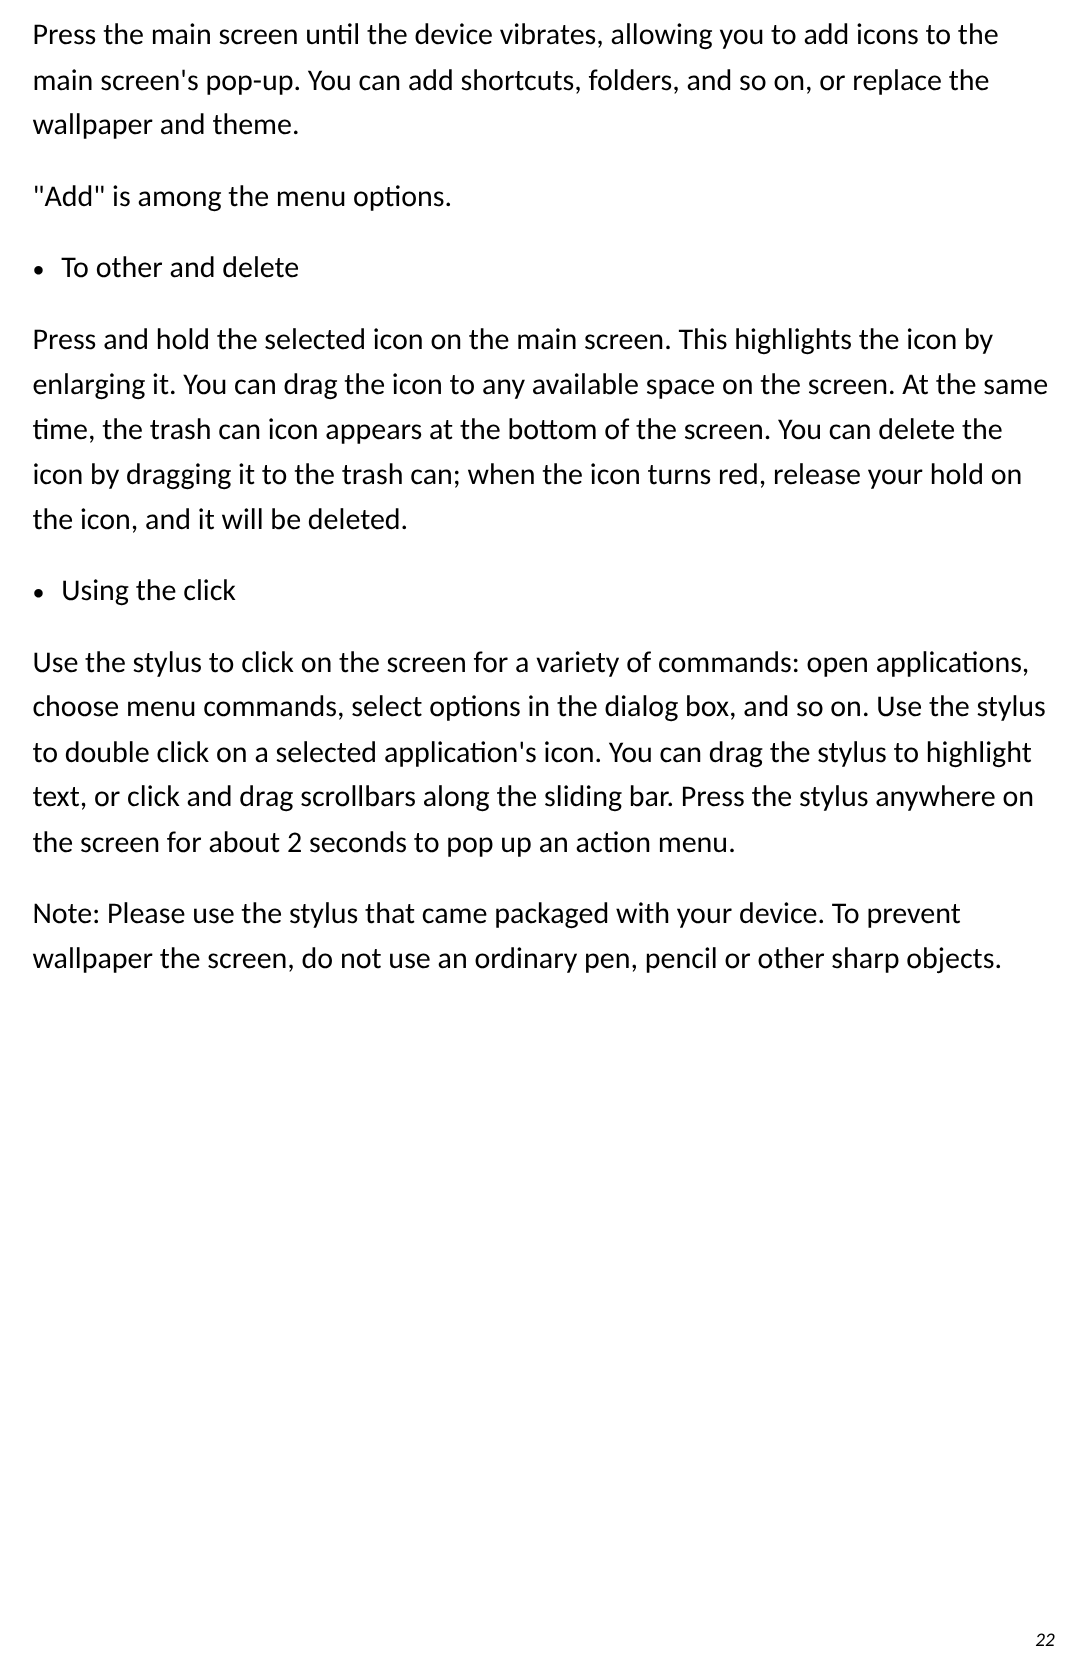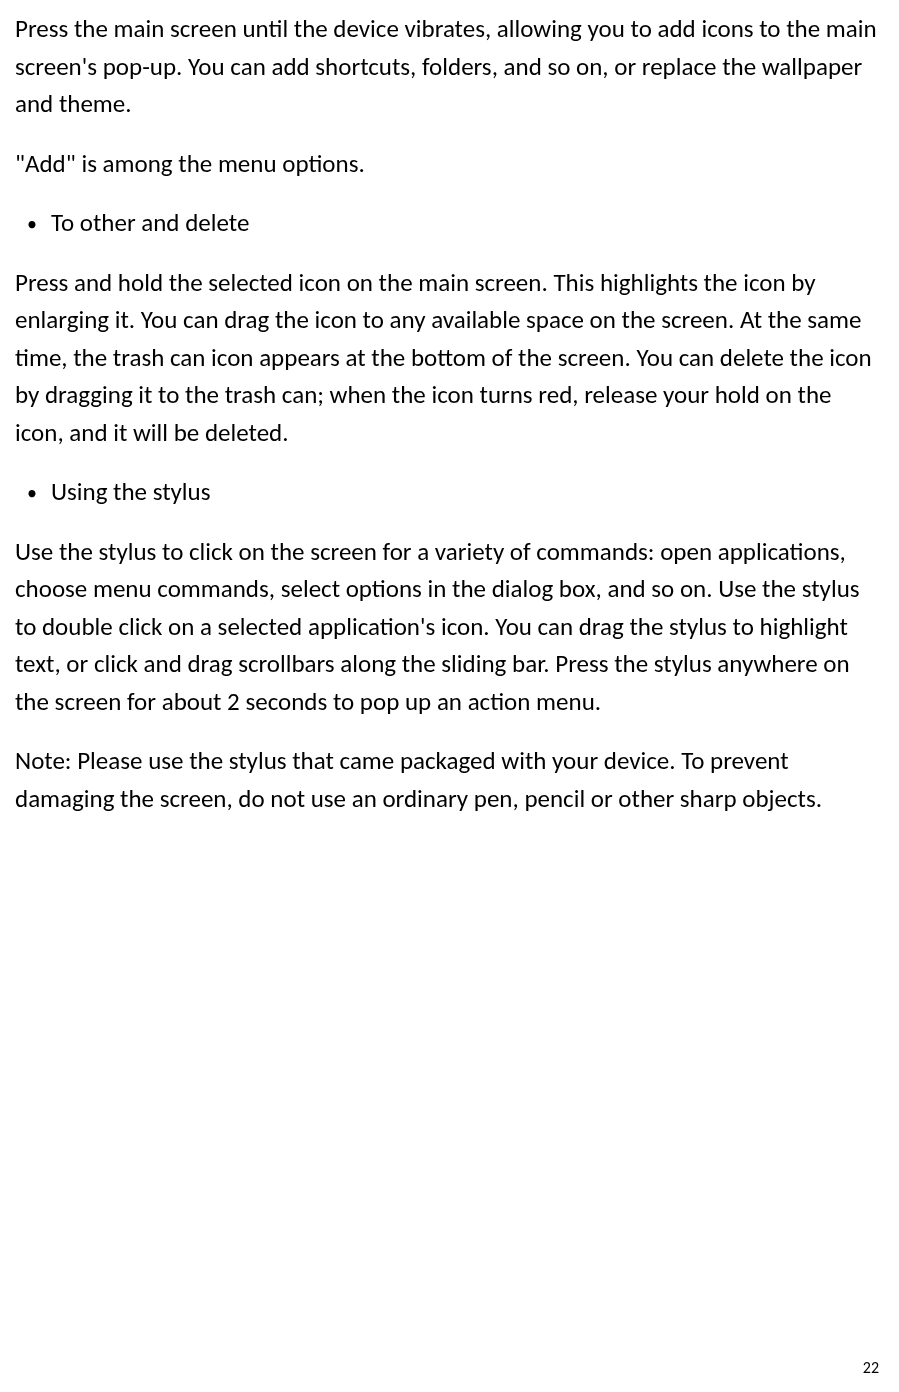--- a/index.html
+++ b/index.html
@@ -13,58 +13,60 @@
       background: #ffffff;
       font-family: Calibri, "Segoe UI", Arial, sans-serif;
       font-size: 25px;
       color: #000000;
       line-height: 1.5;
       padding: 10px 20px 20px 15px;
       position: relative;
     }
     .para {
       margin-bottom: 22px;
+      margin-left: 12px;
     }
     .bullet-row {
       display: flex;
       align-items: baseline;
       margin-bottom: 22px;
       padding-left: 12px;
     }
     .bullet-dot {
       font-size: 20px;
       margin-right: 14px;
       line-height: 1.5;
     }
     .bullet-text {
       flex: 1;
     }
     .page-number {
       position: absolute;
       bottom: 12px;
       right: 20px;
       font-size: 16px;
+      font-style: italic;
     }
   </style>
 </head>
 <body>
 
 <p class="para">Press the main screen until the device vibrates, allowing you to add icons to the main screen's pop-up. You can add shortcuts, folders, and so on, or replace the wallpaper and theme.</p>
 
 <p class="para">"Add" is among the menu options.</p>
 
 <div class="bullet-row">
   <span class="bullet-dot">•</span>
   <span class="bullet-text">To other and delete</span>
 </div>
 
 <p class="para">Press and hold the selected icon on the main screen. This highlights the icon by enlarging it. You can drag the icon to any available space on the screen. At the same time, the trash can icon appears at the bottom of the screen. You can delete the icon by dragging it to the trash can; when the icon turns red, release your hold on the icon, and it will be deleted.</p>
 
 <div class="bullet-row">
   <span class="bullet-dot">•</span>
-  <span class="bullet-text">Using the stylus</span>
+  <span class="bullet-text">Using the click</span>
 </div>
 
 <p class="para">Use the stylus to click on the screen for a variety of commands: open applications, choose menu commands, select options in the dialog box, and so on. Use the stylus to double click on a selected application's icon. You can drag the stylus to highlight text, or click and drag scrollbars along the sliding bar. Press the stylus anywhere on the screen for about 2 seconds to pop up an action menu.</p>
 
-<p class="para">Note: Please use the stylus that came packaged with your device. To prevent damaging the screen, do not use an ordinary pen, pencil or other sharp objects.</p>
+<p class="para">Note: Please use the stylus that came packaged with your device. To prevent wallpaper the screen, do not use an ordinary pen, pencil or other sharp objects.</p>
 
 <div class="page-number">22</div>
 
 </body></html>

